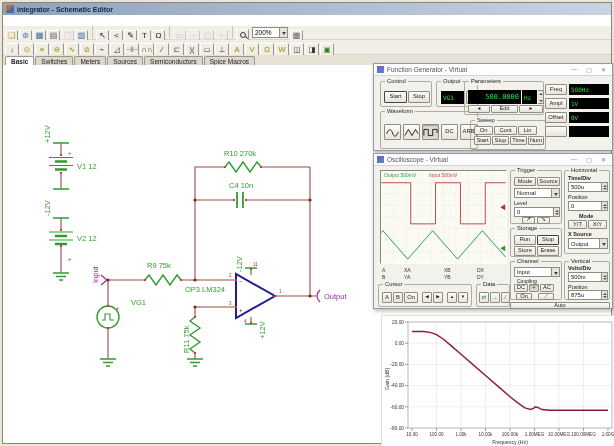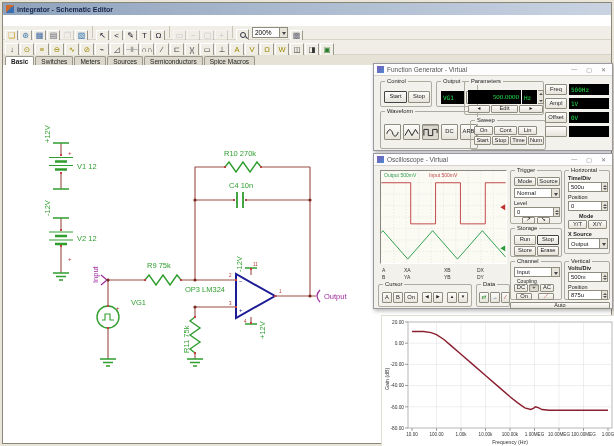--- a/index.html
+++ b/index.html
@@ -220,21 +220,21 @@
                   <path d="M1,11 L5,4 L9,11 L13,4 L16,9" fill="none" stroke="#222" stroke-width="1.1"></path>
                 </svg>
               </span><span class="pb pressed" style="left: 41px; top: 12px; width: 17px; height: 16px;">
                 <svg width="17" height="15" viewBox="0 0 17 15">
                   <path d="M1,11 V4 H6 V11 H11 V4 H16 V8" fill="none" stroke="#222" stroke-width="1.1"></path>
                 </svg>
               </span><span class="pb" style="left: 60px; top: 12px; width: 17px; height: 16px;">DC</span><span class="pb" style="left: 79px; top: 12px; width: 17px; height: 16px;">ARB</span></span>
       </div>
       <div class="grp" style="left:90px;top:5px;width:80px;height:34px;">
         <span class="glab">Parameters</span>
-        <span class="lcd" style="left:3px;top:8px;width:53px;height:14px;font-family:Liberation Serif, serif;">500.0000</span>
+        <span class="lcd" style="left:3px;top:8px;width:53px;height:14px;">500.0000</span>
         <span class="blk" style="left:57px;top:8px;width:15px;height:14px;">Hz</span>
         <span class="spin" style="left:73px;top:8px;width:6px;height:14px;padding:0;">
               <span class="ar" style="width:5px;border:none;"></span>
             </span>
         <span class="pb" style="left:3px;top:23px;width:22px;height:8px;">◂</span>
         <span class="pb" style="left:26px;top:23px;width:27px;height:8px;">Edit</span>
         <span class="pb" style="left:54px;top:23px;width:24px;height:8px;">▸</span>
       </div>
       <div class="grp" style="left:96px;top:44px;width:76px;height:30px;">
         <span class="glab">Sweep</span>

